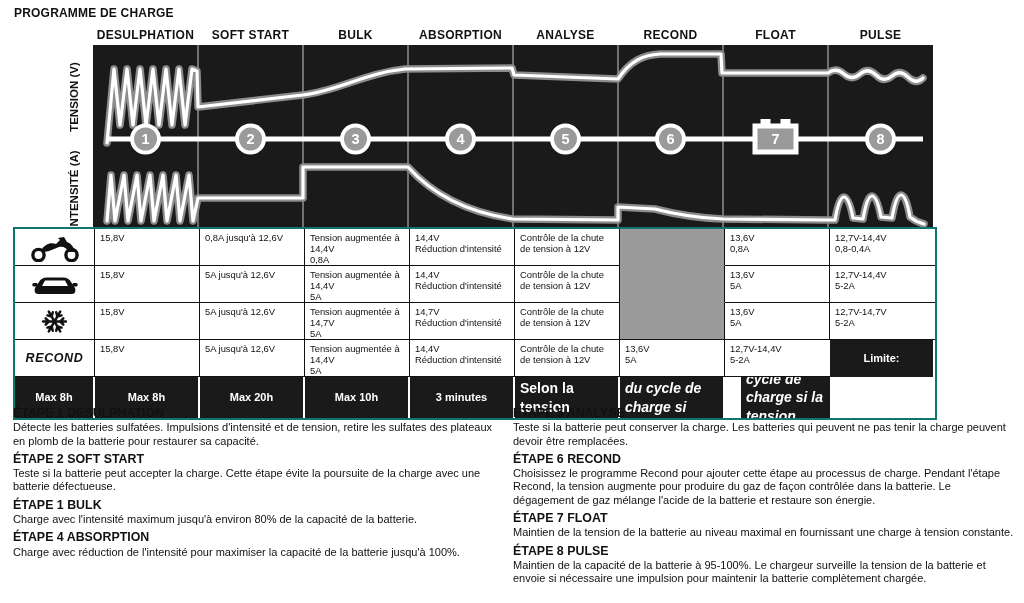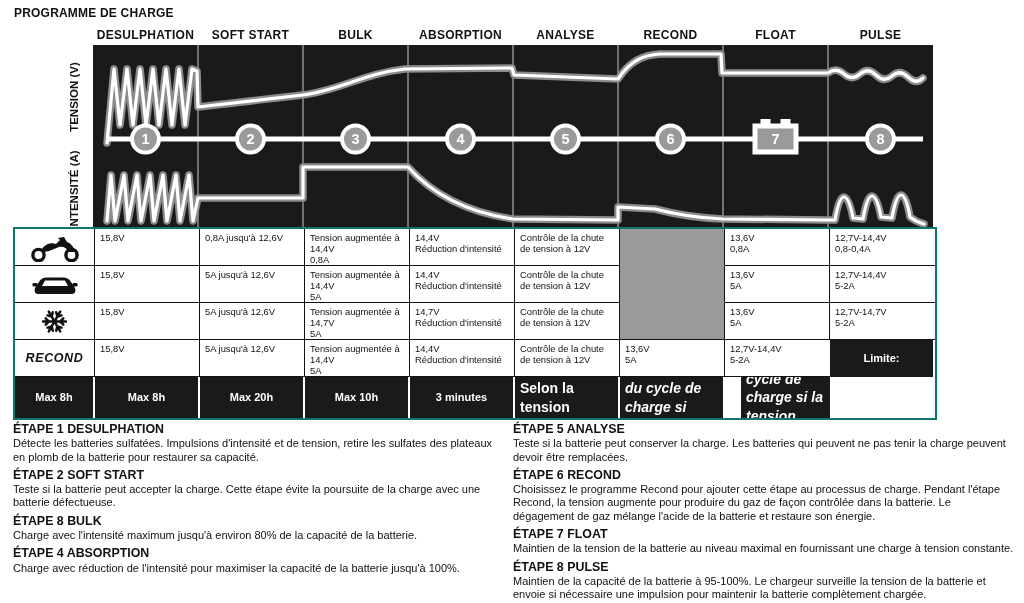--- a/index.html
+++ b/index.html
@@ -24,21 +24,21 @@
   .iconcell{display:flex;align-items:center;justify-content:center;padding:0;}
   .gray{background:#9a9a9a;}
   .gray.nb{border-bottom-color:#9a9a9a;}
   .recond-label{font-weight:bold;font-style:italic;font-size:12.5px;letter-spacing:.6px;}
   .lim{background:#1a1a1a;color:#fff;border-right:2px solid #fff;border-bottom:none;
        display:flex;align-items:center;}
   .lim.center{justify-content:center;font-weight:bold;font-size:11px;padding:0;}
   .lim.small{font-size:14px;font-weight:bold;line-height:1.3;padding:12px 5px;white-space:pre-line;}
   .lim.last{border-right:none;margin-left:16px;}
   
-  .step-col{position:absolute;top:422px;font-size:11px;line-height:1.22;}
+  .step-col{position:absolute;top:406px;font-size:11px;line-height:1.22;}
   .step-col.left{left:13px;width:492px;}
   .step-col.right{left:513px;width:502px;}
   .step-h{font-size:12.4px;font-weight:bold;margin:4px 0 0;}
   .step-h.first{margin-top:0;}
   .step-p{margin:0;}
 </style>
 </head>
 <body>
 
 <div class="page">
@@ -223,21 +223,21 @@
 la tension chute</i></span></div>
     <div class="cell lim small last"><i>Relance du cycle de
 charge si la tension chute</i></div>
   </div>
 
   <div class="step-col left">
     <p class="step-h first">ÉTAPE 1 DESULPHATION</p>
     <p class="step-p">Détecte les batteries sulfatées. Impulsions d'intensité et de tension, retire les sulfates des plateaux en plomb de la batterie pour restaurer sa capacité.</p>
     <p class="step-h">ÉTAPE 2 SOFT START</p>
     <p class="step-p">Teste si la batterie peut accepter la charge. Cette étape évite la poursuite de la charge avec une batterie défectueuse.</p>
-    <p class="step-h">ÉTAPE 8 BULK</p>
+    <p class="step-h">ÉTAPE 1 BULK</p>
     <p class="step-p">Charge avec l'intensité maximum jusqu'à environ 80% de la capacité de la batterie.</p>
     <p class="step-h">ÉTAPE 4 ABSORPTION</p>
     <p class="step-p">Charge avec réduction de l'intensité pour maximiser la capacité de la batterie jusqu'à 100%.</p>
   </div>
 
   <div class="step-col right">
     <p class="step-h first">ÉTAPE 5 ANALYSE</p>
     <p class="step-p">Teste si la batterie peut conserver la charge. Les batteries qui peuvent ne pas tenir la charge peuvent devoir être remplacées.</p>
     <p class="step-h">ÉTAPE 6 RECOND</p>
     <p class="step-p">Choisissez le programme Recond pour ajouter cette étape au processus de charge. Pendant l'étape Recond, la tension augmente pour produire du gaz de façon contrôlée dans la batterie. Le dégagement de gaz mélange l'acide de la batterie et restaure son énergie.</p>

